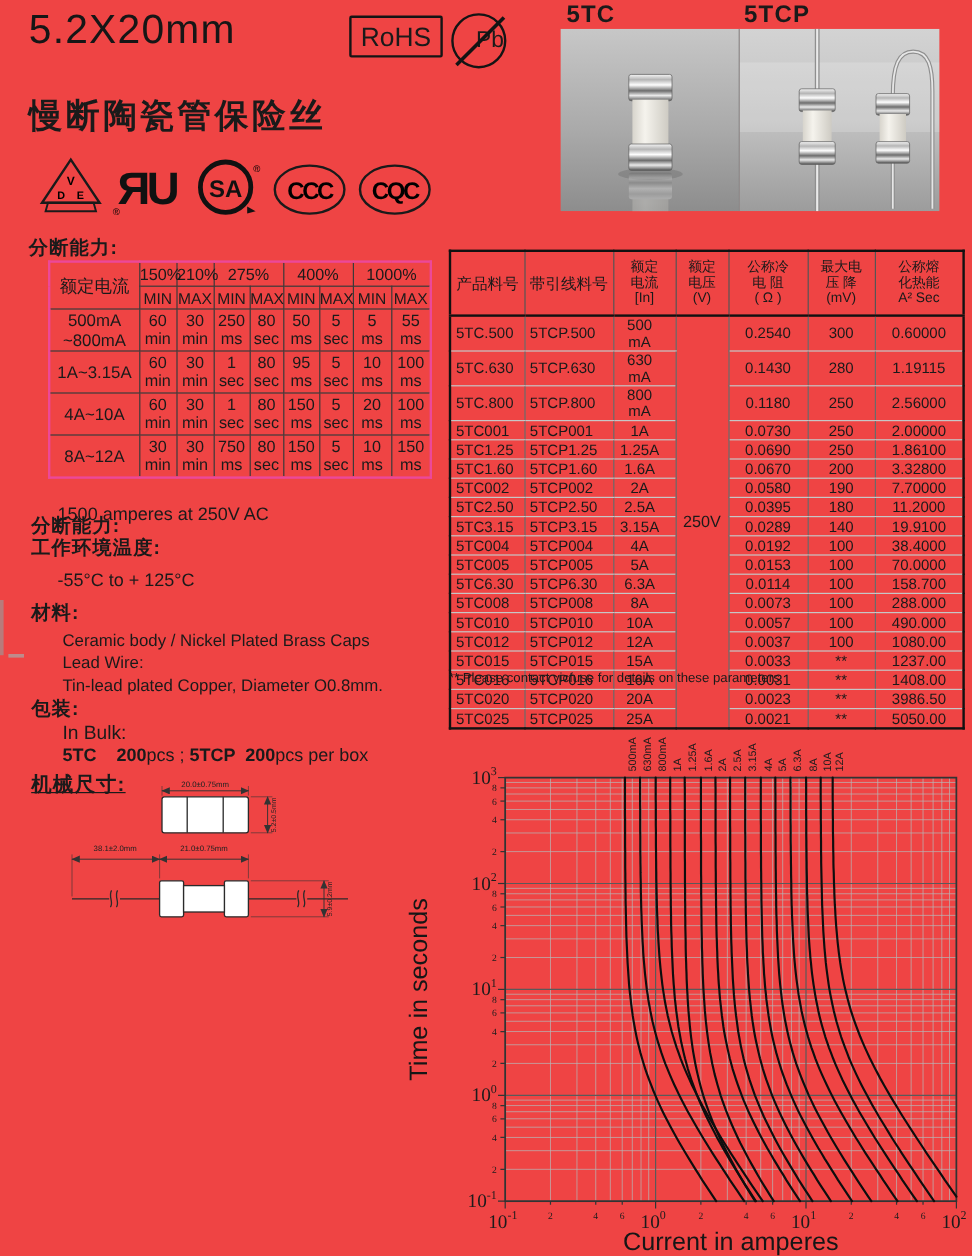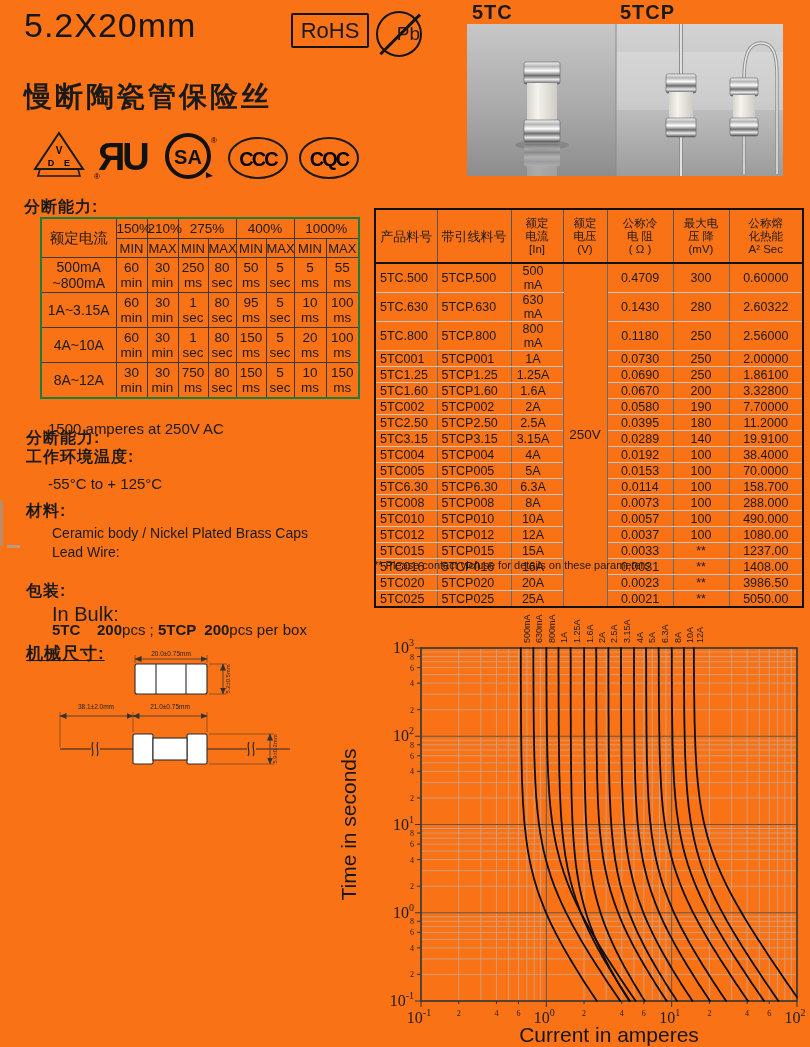--- a/index.html
+++ b/index.html
@@ -1,16 +1,16 @@
 <!DOCTYPE html>
 <html><head>
 <meta charset="utf-8">
 <style>
   html,body{margin:0;padding:0;background:#e8e8e8;}
-  .page{position:relative;width:810px;height:1047px;background:#f97316;overflow:hidden;
+  .page{position:relative;width:810px;height:1047px;background:#ef4444;overflow:hidden;
         font-family:"Liberation Sans","DejaVu Sans",sans-serif;color:#1a1a1a;}
   .abs{position:absolute;}
 
   .size-title{left:24px;top:6px;font-size:34px;letter-spacing:1px;color:#161616;}
   .rohs-box{left:291px;top:13px;width:74px;height:31px;border:2.5px solid #141414;border-radius:2px;
             font-size:22px;text-align:center;line-height:31px;font-weight:500;}
   .pb-badge{left:376px;top:11px;width:42px;height:42px;border:2.5px solid #141414;border-radius:50%;
             display:flex;align-items:center;justify-content:flex-end;font-size:19px;}
   .pb-slash{position:absolute;left:-6px;top:20px;width:56px;height:2.5px;background:#141414;
             transform:rotate(-45deg);}
@@ -18,21 +18,21 @@
   .cn-title{left:24px;top:78px;font-size:28px;font-weight:bold;letter-spacing:3px;}
 
   .sec-h{font-size:16px;font-weight:bold;letter-spacing:1px;}
   .sec-t{font-size:15px;}
   .mat-lines{font-size:14px;line-height:19px;}
   .pack-line{font-size:15px;white-space:pre;}
   .pack-line .b{font-weight:bold;}
 
   
   table{border-collapse:collapse;}
-  .etable{table-layout:fixed;width:318px;border:2px solid #15803d;}
+  .etable{table-layout:fixed;width:318px;border:2px solid #ec4899;}
   .etable th,.etable td{border:1px solid #3a3a3a;padding:0;text-align:center;font-weight:normal;}
   .etable .pct{font-size:13.5px;height:19px;}
   .etable .mm{font-size:13px;height:18px;}
   .ehead{font-size:14.5px;}
   .erange{font-size:14px;white-space:pre-line;line-height:16px;}
   .ecell{font-size:13.5px;line-height:15.5px;height:34px;}
 
   
   .rtable{table-layout:fixed;width:428px;border:2px solid #111;}
   .rtable th{border:1px solid #555;border-bottom:2px solid #111;font-weight:normal;
@@ -362,31 +362,31 @@
 化热能
 A² Sec</th>
       </tr>
     </thead>
     <tbody id="ratings-body">
         <tr>
           <td class="c-part">5TC.500</td>
           <td class="c-lead">5TCP.500</td>
           <td class="c-cur">500 mA</td>
           <td class="c-volt" rowspan="19">250V</td>
-          <td class="c-res">0.4709</td>
+          <td class="c-res">0.2540</td>
           <td class="c-vd">300</td>
           <td class="c-i2t">0.60000</td>
         </tr>
         <tr>
           <td class="c-part">5TC.630</td>
           <td class="c-lead">5TCP.630</td>
           <td class="c-cur">630 mA</td>
           <td class="c-res">0.1430</td>
           <td class="c-vd">280</td>
-          <td class="c-i2t">2.60322</td>
+          <td class="c-i2t">1.19115</td>
         </tr>
         <tr>
           <td class="c-part">5TC.800</td>
           <td class="c-lead">5TCP.800</td>
           <td class="c-cur">800 mA</td>
           <td class="c-res">0.1180</td>
           <td class="c-vd">250</td>
           <td class="c-i2t">2.56000</td>
         </tr>
         <tr>
@@ -525,24 +525,25 @@
   <div class="abs sec-h" style="left:26px;top:413px;margin-top:15px;">分断能力:</div>
   <div class="abs sec-t" style="left:48px;top:420px;">1500 amperes at 250V AC</div>
 
   <div class="abs sec-h" style="left:26px;top:447px;">工作环境温度:</div>
   <div class="abs sec-t" style="left:48px;top:475px;">-55°C to + 125°C</div>
 
   <div class="abs sec-h" style="left:26px;top:501px;">材料:</div>
   <div class="abs mat-lines" style="left:52px;top:524px;">
     <div>Ceramic body / Nickel Plated Brass Caps</div>
     <div>Lead Wire:</div>
+    <div>Tin-lead plated Copper, Diameter O0.8mm.</div>
   </div>
 
   <div class="abs sec-h" style="left:26px;top:581px;">包装:</div>
-  <div class="abs" style="left:52px;top:603px;font-size:20px;">In Bulk:</div>
+  <div class="abs" style="left:52px;top:603px;font-size:16px;">In Bulk:</div>
   <div class="abs pack-line" style="left:52px;top:621px;" id="pack-line"><span class="b">5TC</span><span class="b">    200</span><span>pcs ; </span><span class="b">5TCP</span><span class="b">  200</span><span>pcs per box</span></div>
 
   <div class="abs sec-h" style="left:26px;top:642px;font-size:17px;text-decoration:underline;">机械尺寸:</div>
 
   <svg class="abs" style="left:55px;top:646px;" width="262" height="160" viewBox="0 0 262 160">
     <defs>
       <marker id="arr" markerWidth="8" markerHeight="8" refX="6.5" refY="3" orient="auto-start-reverse" markerUnits="userSpaceOnUse">
         <path d="M0,0 L7,3 L0,6 Z" fill="#333"></path>
       </marker>
     </defs>

